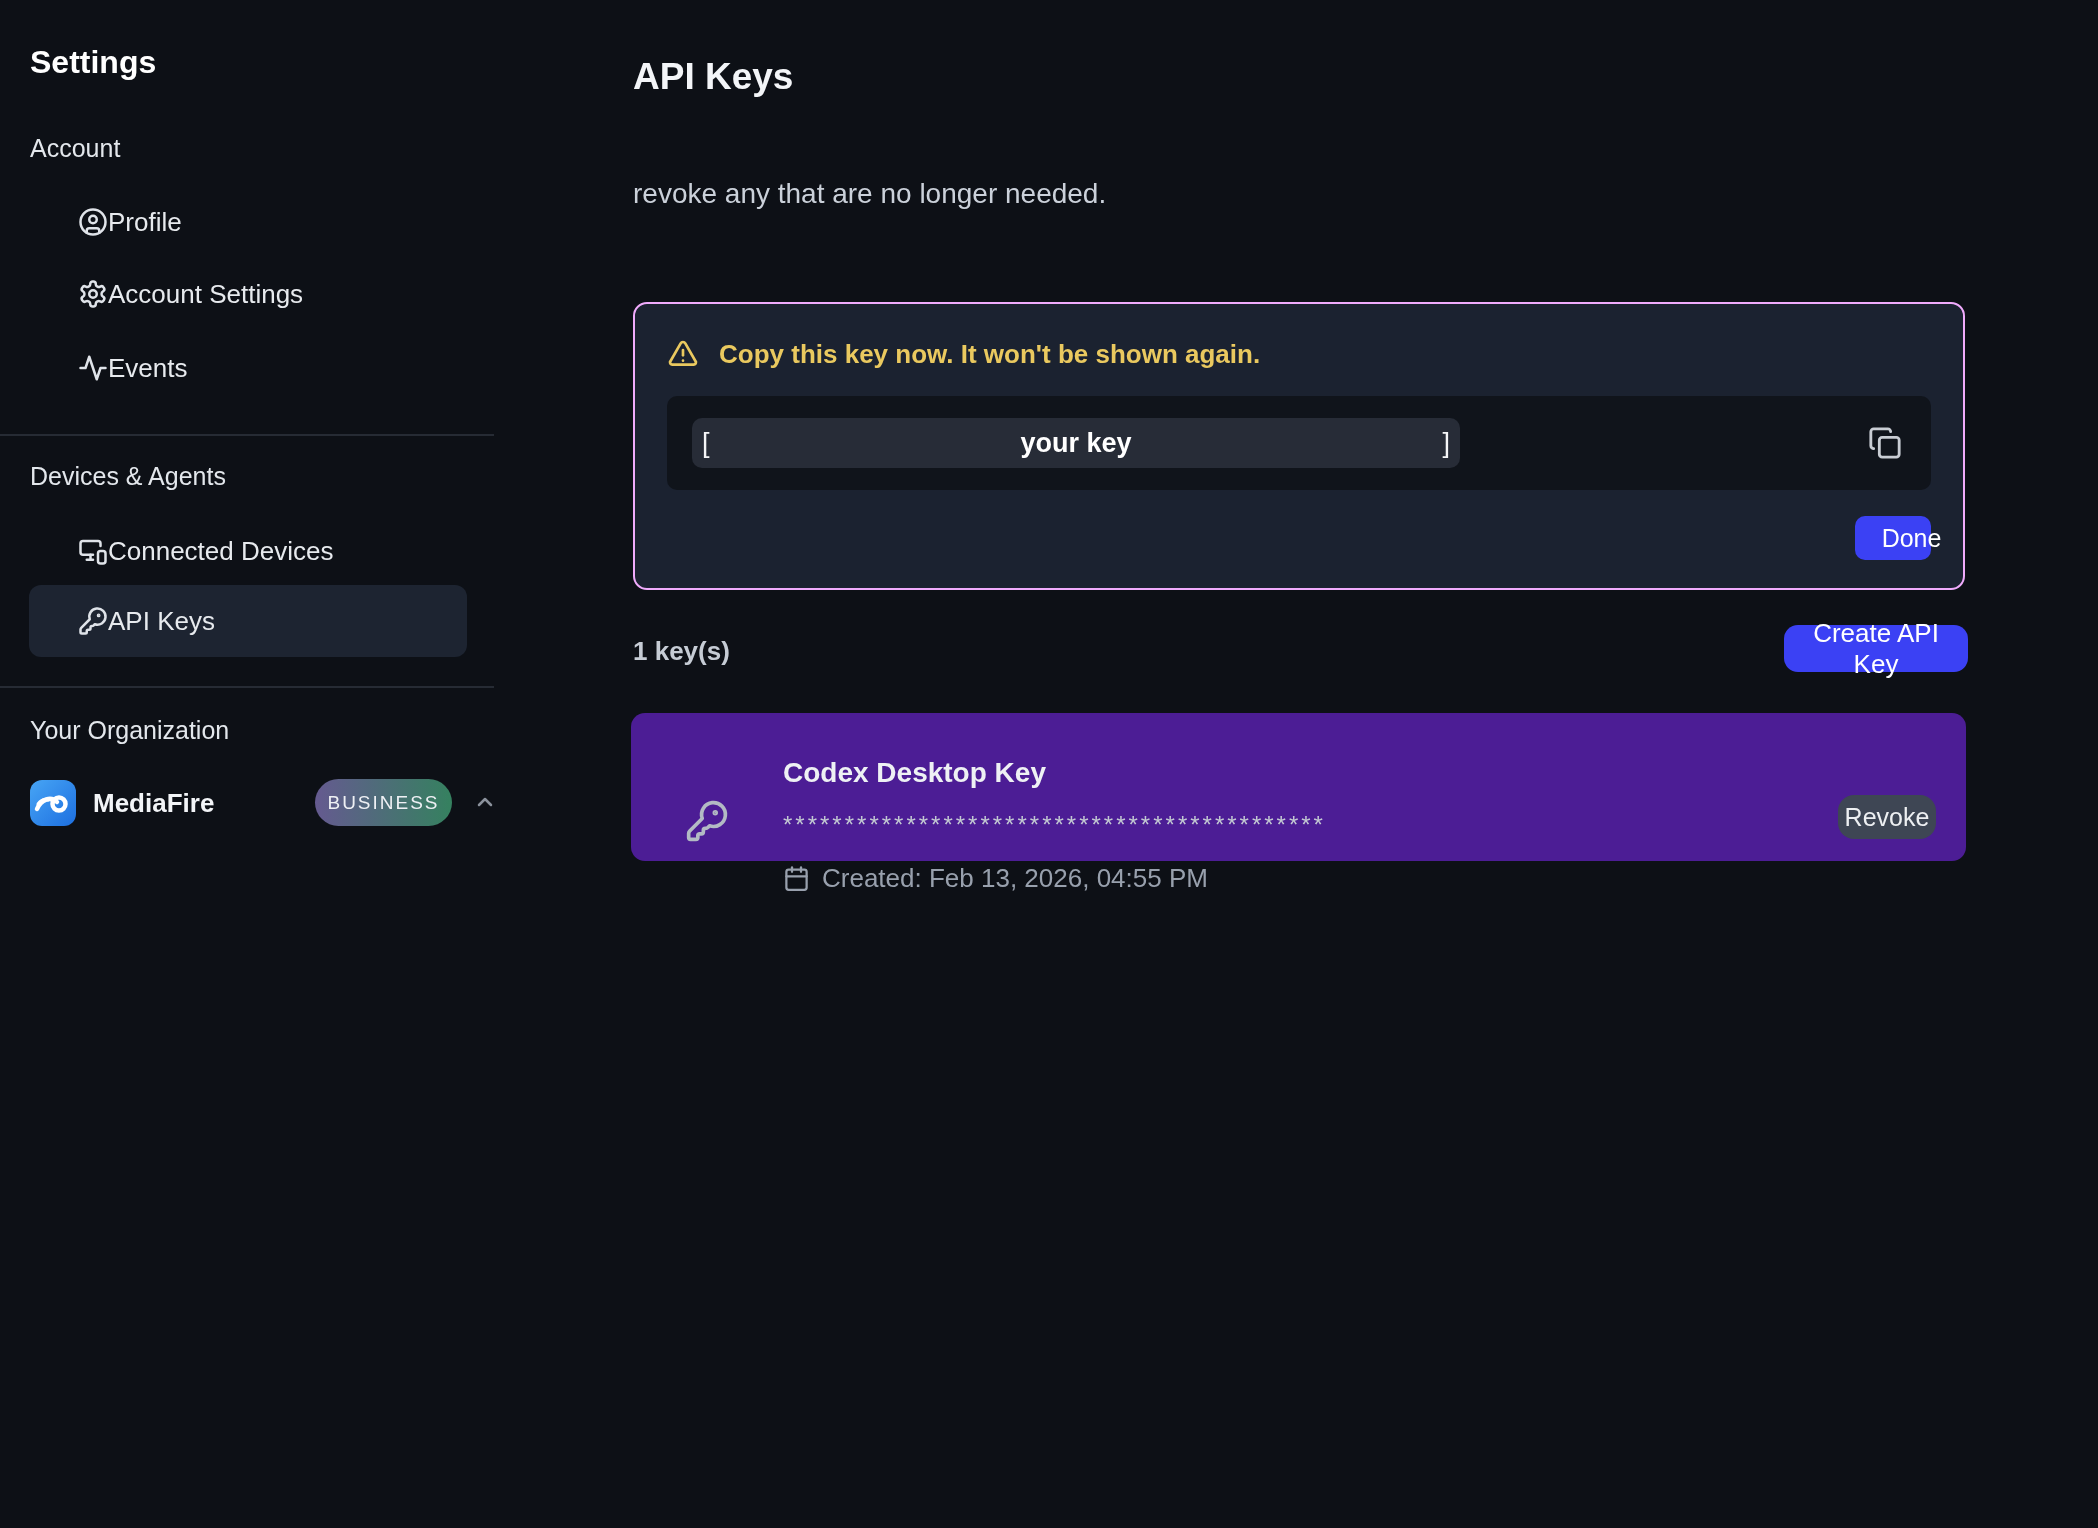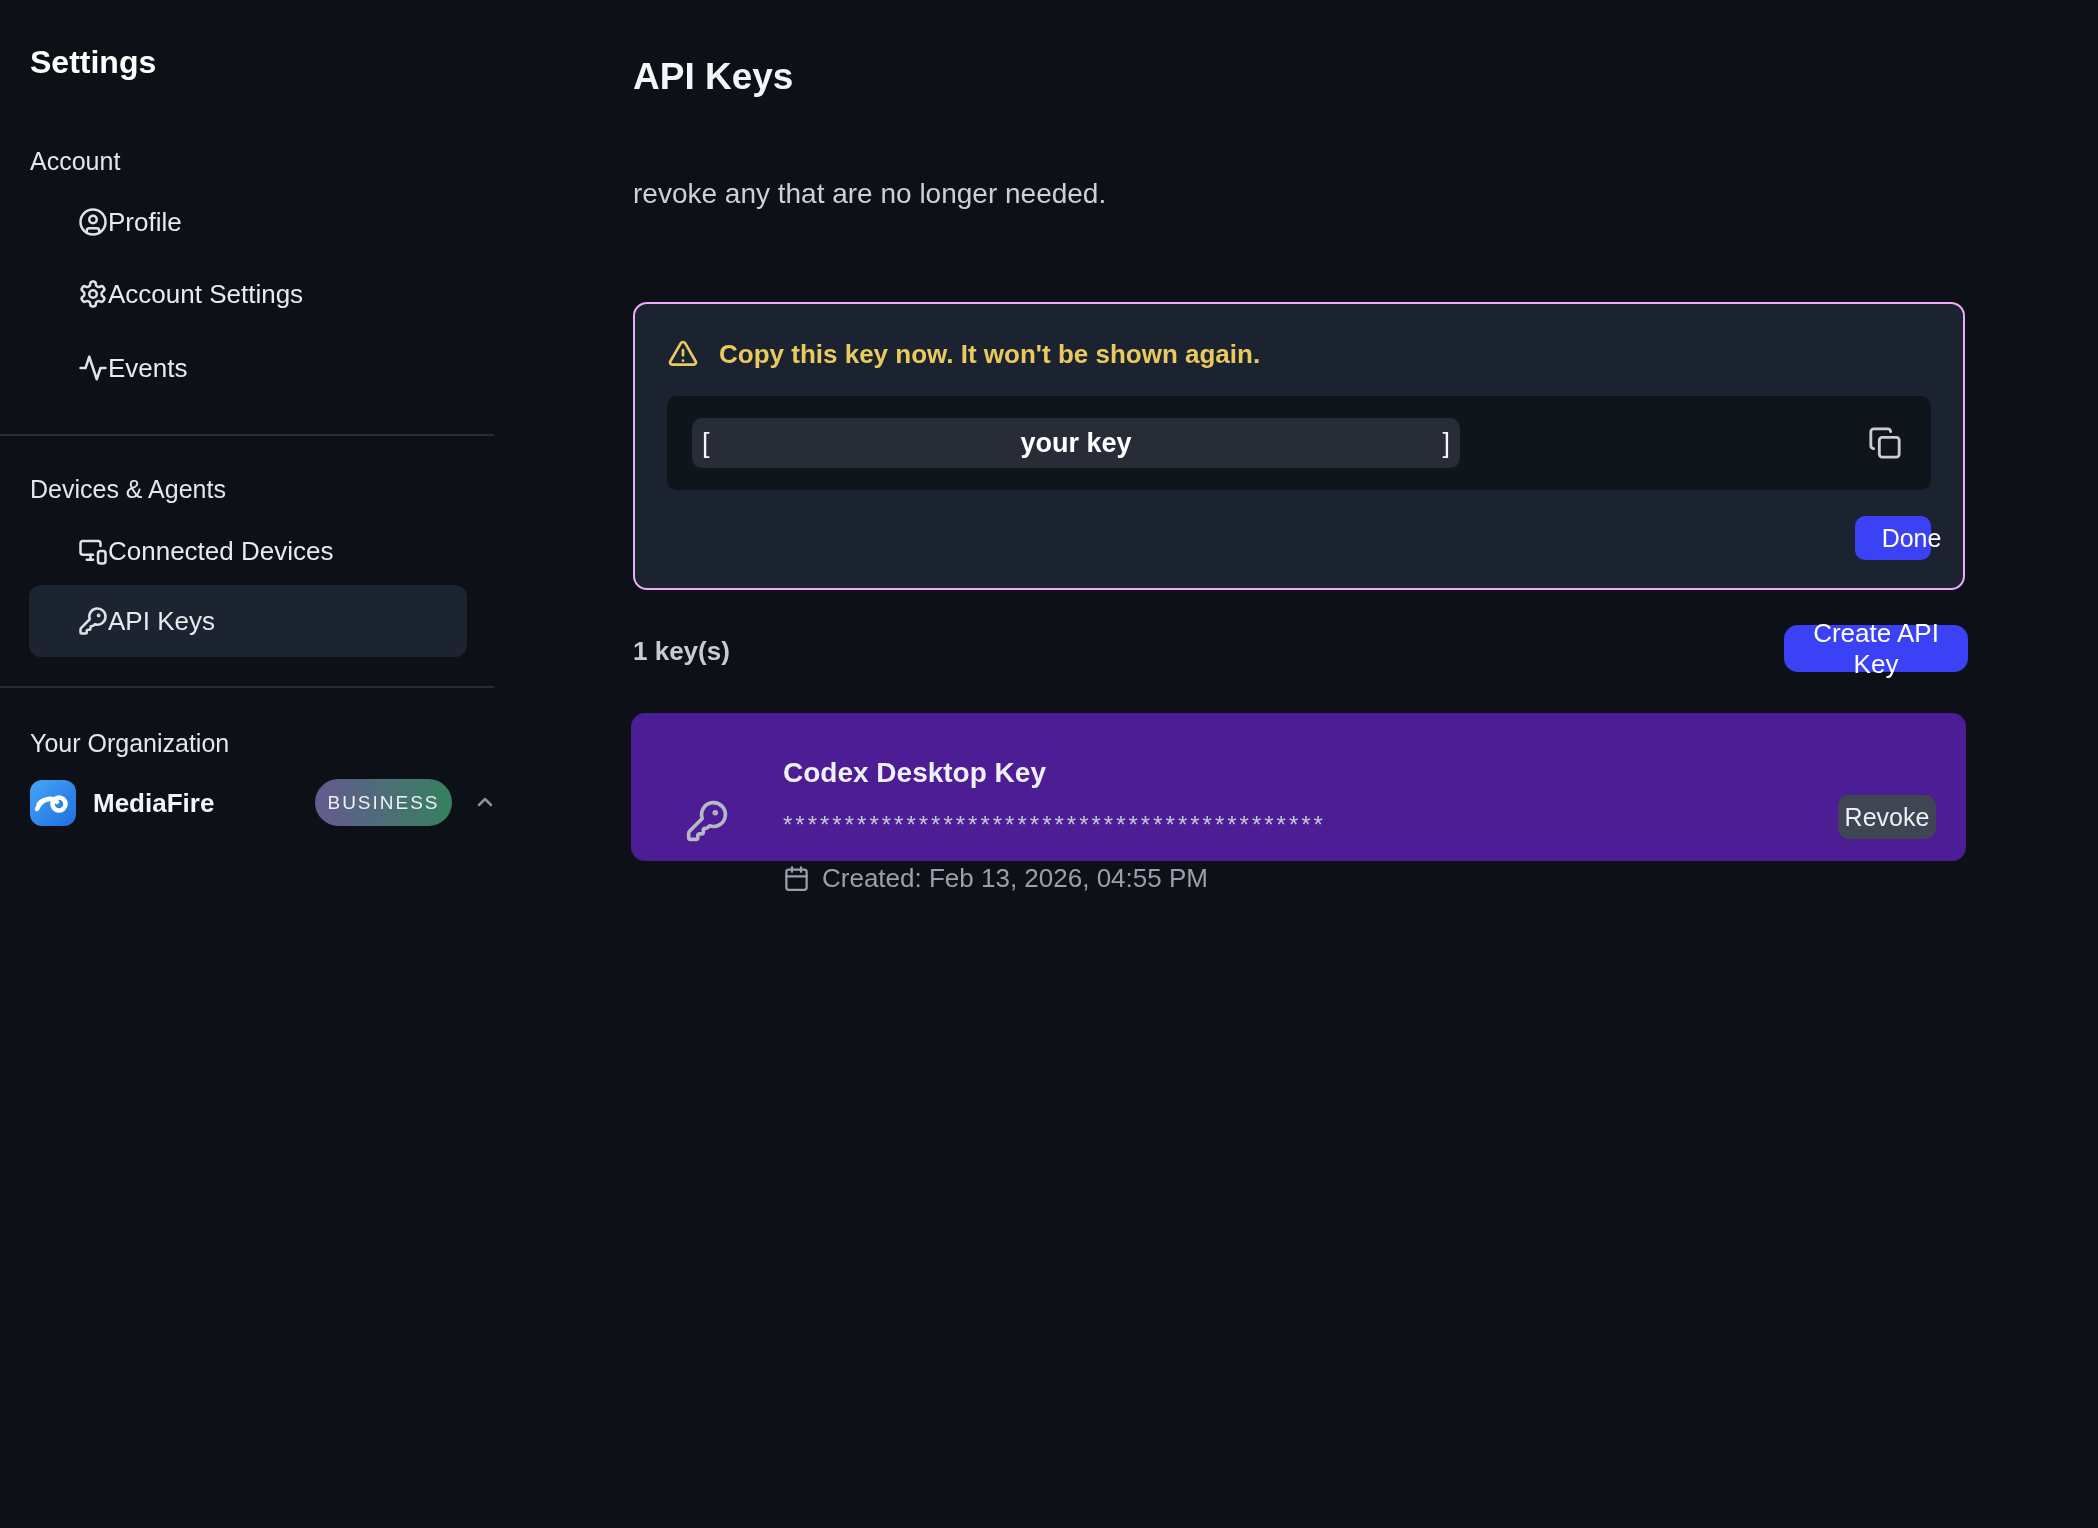--- a/index.html
+++ b/index.html
@@ -5,21 +5,21 @@
   html,body{margin:0;padding:0;background:#0d1016;}
   body{
     position:relative;width:2098px;height:1528px;overflow:hidden;
     font-family:"Liberation Sans",sans-serif;color:#e8ebef;
     -webkit-font-smoothing:antialiased;
   }
   svg{display:block}
   
   .sidebar{position:absolute;left:0;top:0;width:530px;height:100%;}
   .settings-title{position:absolute;left:30px;top:44px;font-size:32px;font-weight:700;color:#ffffff;}
-  .section-label{position:absolute;left:30px;font-size:25px;font-weight:400;color:#e3e7ec;margin-top:13px;}
+  .section-label{position:absolute;left:30px;font-size:25px;font-weight:400;color:#e3e7ec;}
   .lbl-account{top:134px;}
   .lbl-devices{top:462px;}
   .lbl-org{top:716px;}
   .nav-item{
     position:absolute;left:29px;width:438px;height:72px;border-radius:12px;
     display:flex;align-items:center;padding-left:49px;box-sizing:border-box;
     cursor:pointer;color:#e7eaee;
   }
   .nav-item .ic{width:30px;height:30px;color:#dfe3e9;flex:0 0 auto;}
   .nav-item .nav-label{font-size:26px;font-weight:400;}
@@ -75,21 +75,21 @@
     background:#4c1d95;border-radius:14px;
   }
   .card-key-icon{position:absolute;left:54px;top:86px;width:44px;height:44px;color:#b3bac4;}
   .card-body{position:absolute;left:152px;top:44px;}
   .card-title{font-size:28px;font-weight:700;color:#eef1f4;}
   .masked-key{margin-top:22px;font-size:24px;letter-spacing:3px;color:#c3c9d3;white-space:nowrap;}
   .created-row{margin-top:24px;display:flex;align-items:center;gap:12px;color:#98a0ad;}
   .created-row .ic{width:27px;height:27px;color:#98a0ad;}
   .created-text{font-size:26px;font-weight:400;}
   .revoke-btn{
-    position:absolute;right:30px;top:82px;width:98px;height:44px;border-radius:11px;
+    position:absolute;right:30px;top:82px;width:98px;height:44px;border-radius:16px;
     background:#3e4654;color:#edeff2;border:none;cursor:pointer;font-size:25px;font-weight:400;
     display:flex;align-items:center;justify-content:center;font-family:"Liberation Sans",sans-serif;
   }
 </style>
 </head>
 <body>
 
 <div class="sidebar">
   <div class="settings-title">Settings</div>
 

